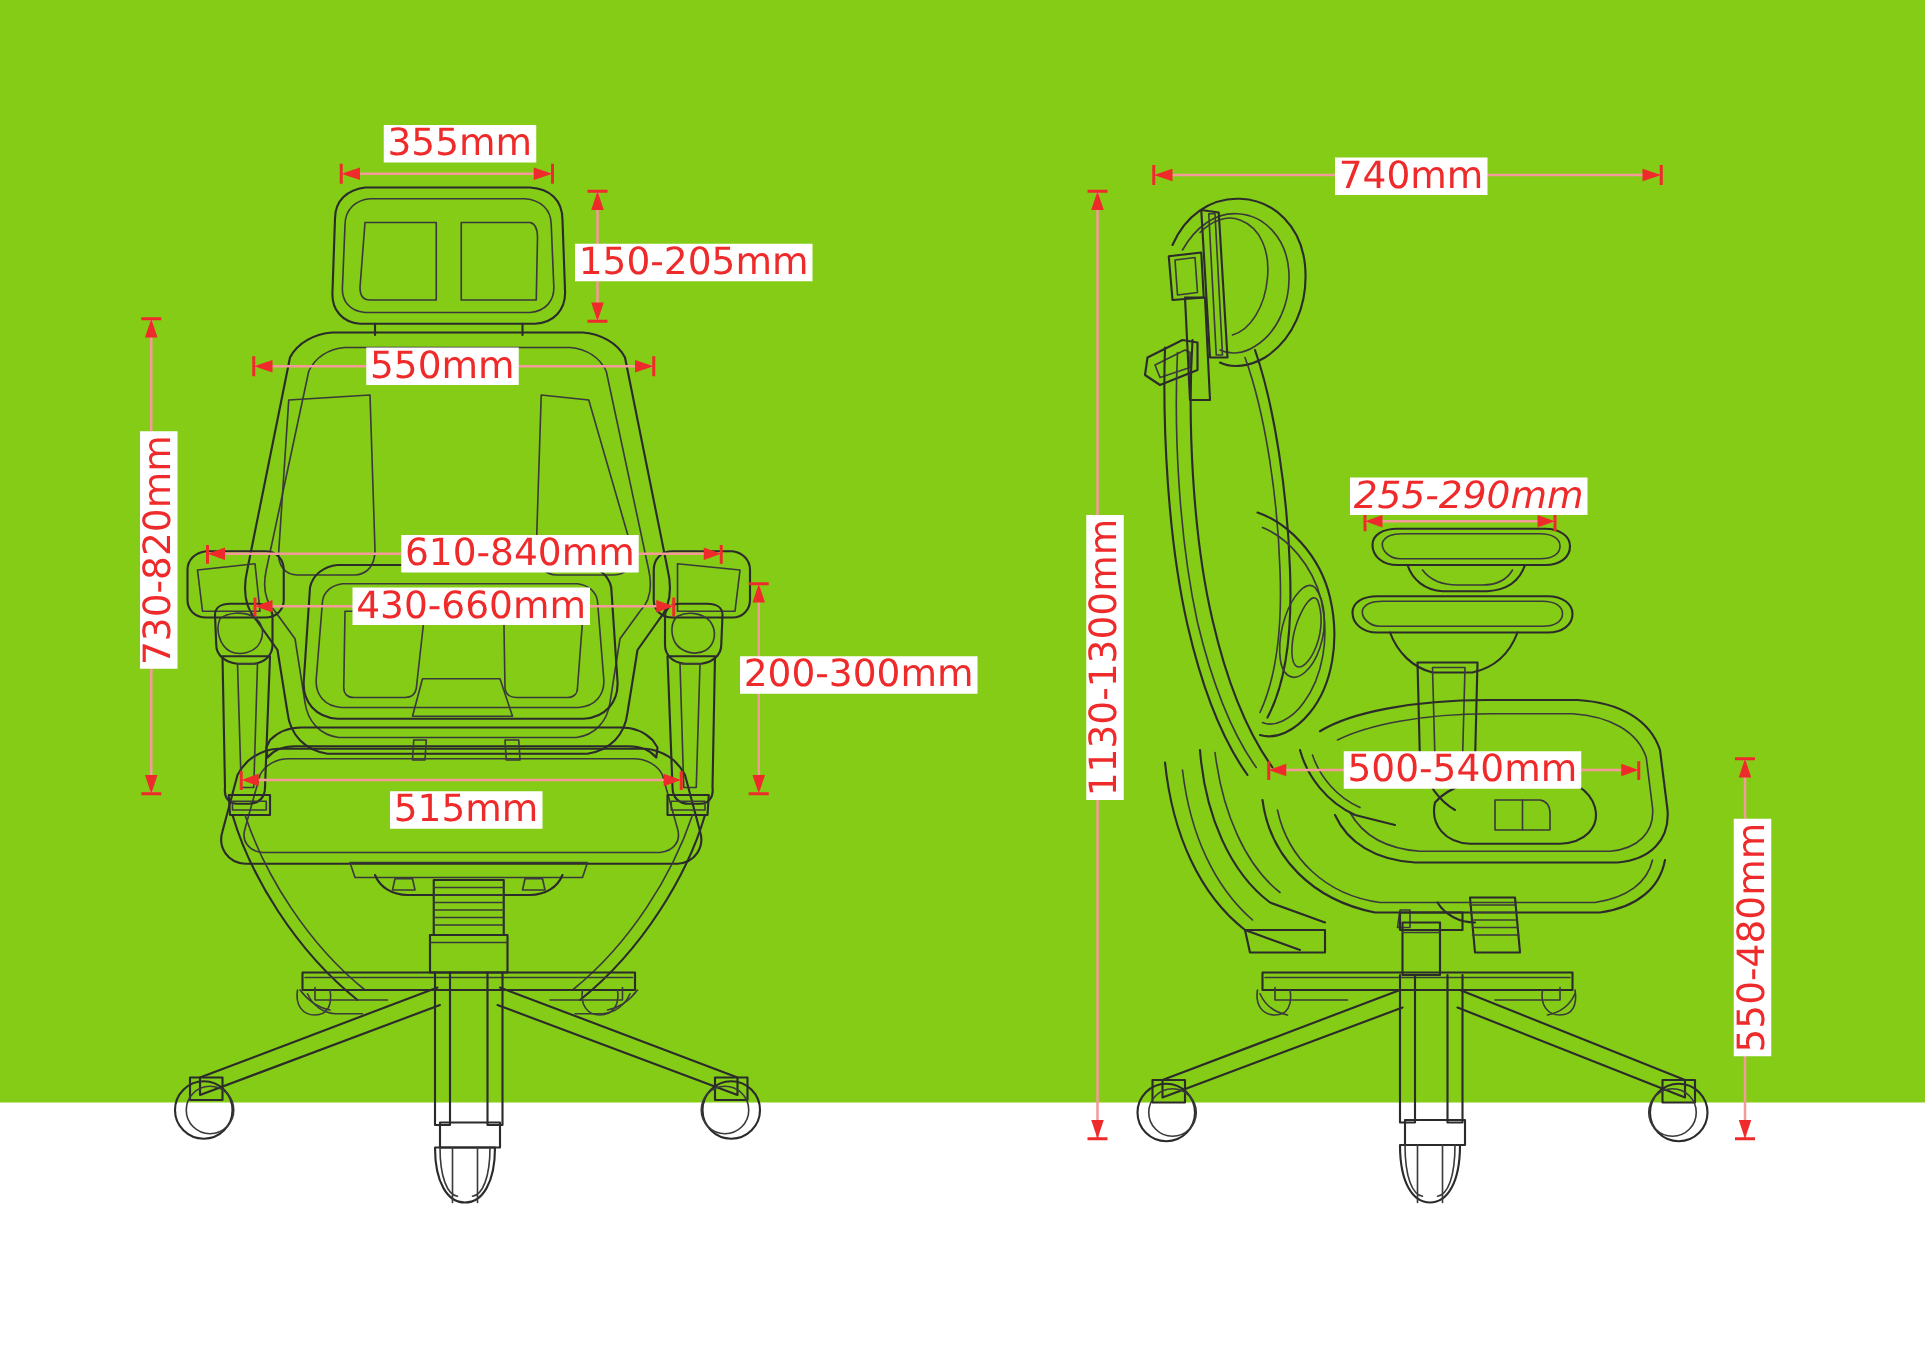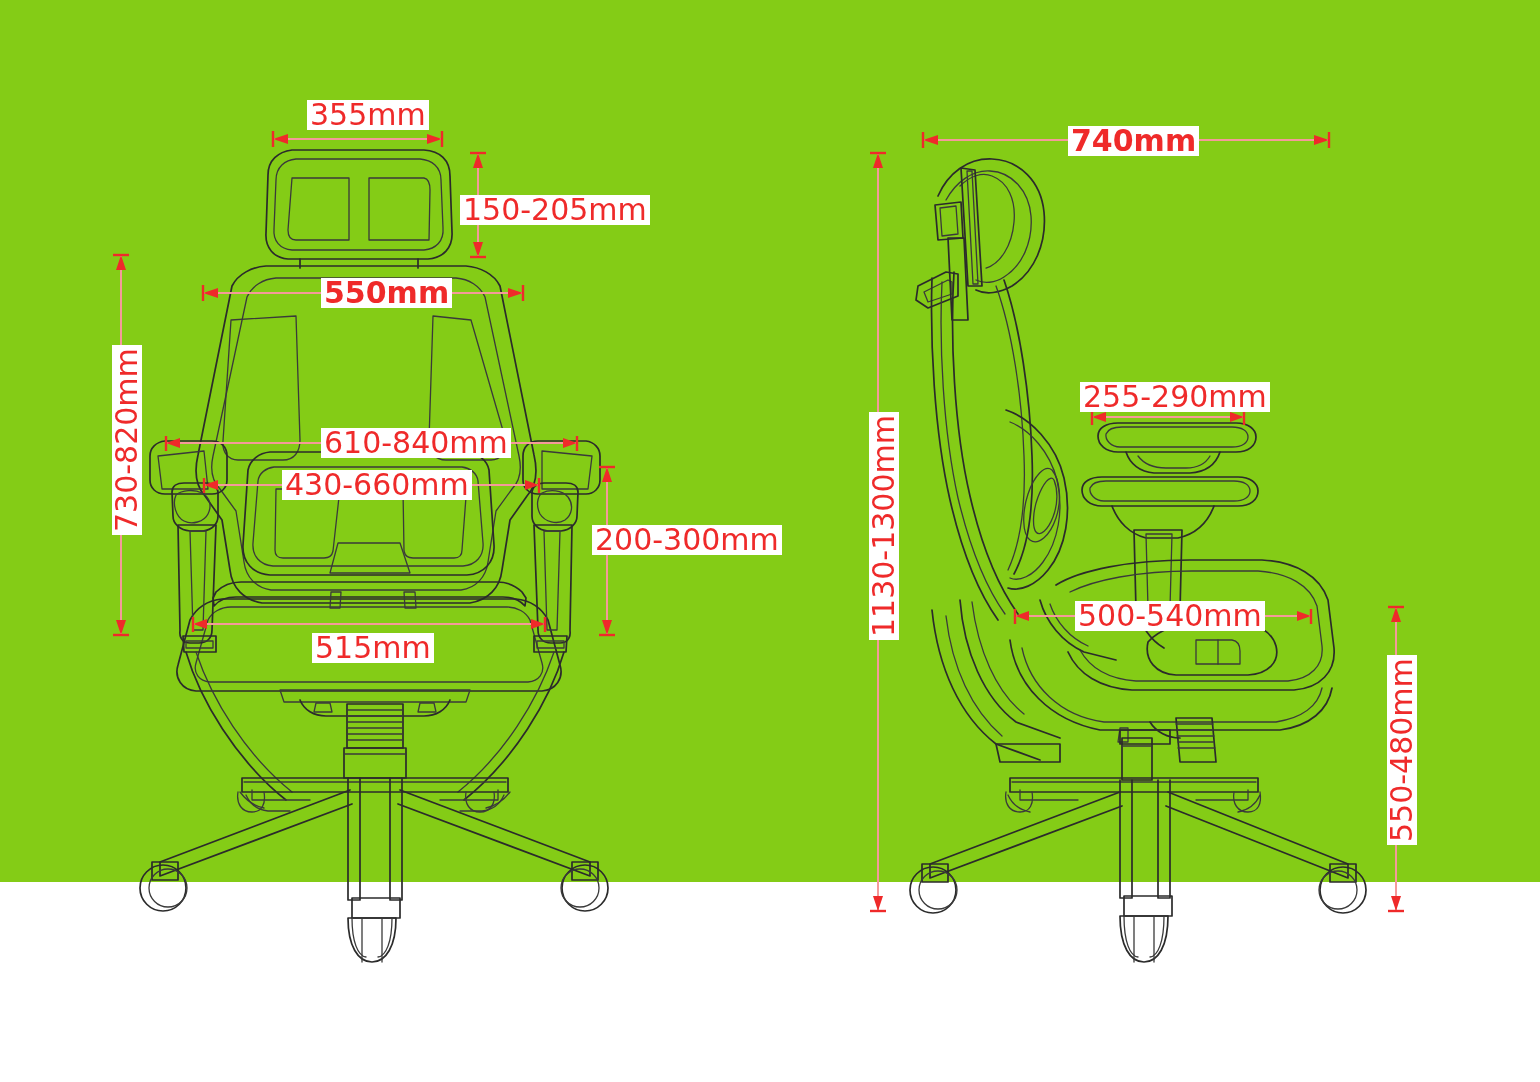--- a/index.html
+++ b/index.html
@@ -394,35 +394,35 @@
       <line class="dimtick" x1="1388" y1="911" x2="1404" y2="911"></line>
       <polygon fill="#ef2a2a" points="1396,607 1391,622 1401,622"></polygon>
       <polygon fill="#ef2a2a" points="1396,911 1391,896 1401,896"></polygon>
     </g>
   </svg>
 
   <div class="dim-label" style="left:307px; top:100px;">355mm</div>
 
   <div class="dim-label" style="left:460px; top:195px;">150-205mm</div>
 
-  <div class="dim-label" style="left:321px; top:278px;font-weight:bold;">550mm</div>
+  <div class="dim-label" style="left:293px; top:278px;">550mm</div>
 
   <div class="dim-label vert" style="left:112px; top:535px; transform: rotate(-90deg);">730-820mm</div>
 
   <div class="dim-label" style="left:282px; top:428px;margin-left:39px;">610-840mm</div>
 
   <div class="dim-label" style="left:282px; top:470px;">430-660mm</div>
 
   <div class="dim-label" style="left:592px; top:525px;">200-300mm</div>
 
   <div class="dim-label" style="left:312px; top:611px;margin-top:22px;">515mm</div>
 
-  <div class="dim-label" style="left:1068px; top:126px;font-weight:bold;">740mm</div>
+  <div class="dim-label" style="left:1068px; top:126px;">740mm</div>
 
   <div class="dim-label vert" style="left:869px; top:640px; transform: rotate(-90deg);">1130-1300mm</div>
 
-  <div class="dim-label" style="left:1080px; top:382px;">255-290mm</div>
+  <div class="dim-label" style="left:1080px; top:382px;font-style:italic;">255-290mm</div>
 
   <div class="dim-label" style="left:1075px; top:601px;">500-540mm</div>
 
   <div class="dim-label vert" style="left:1387px; top:845px; transform: rotate(-90deg);">550-480mm</div>
 
 </div>
 
 </body></html>

